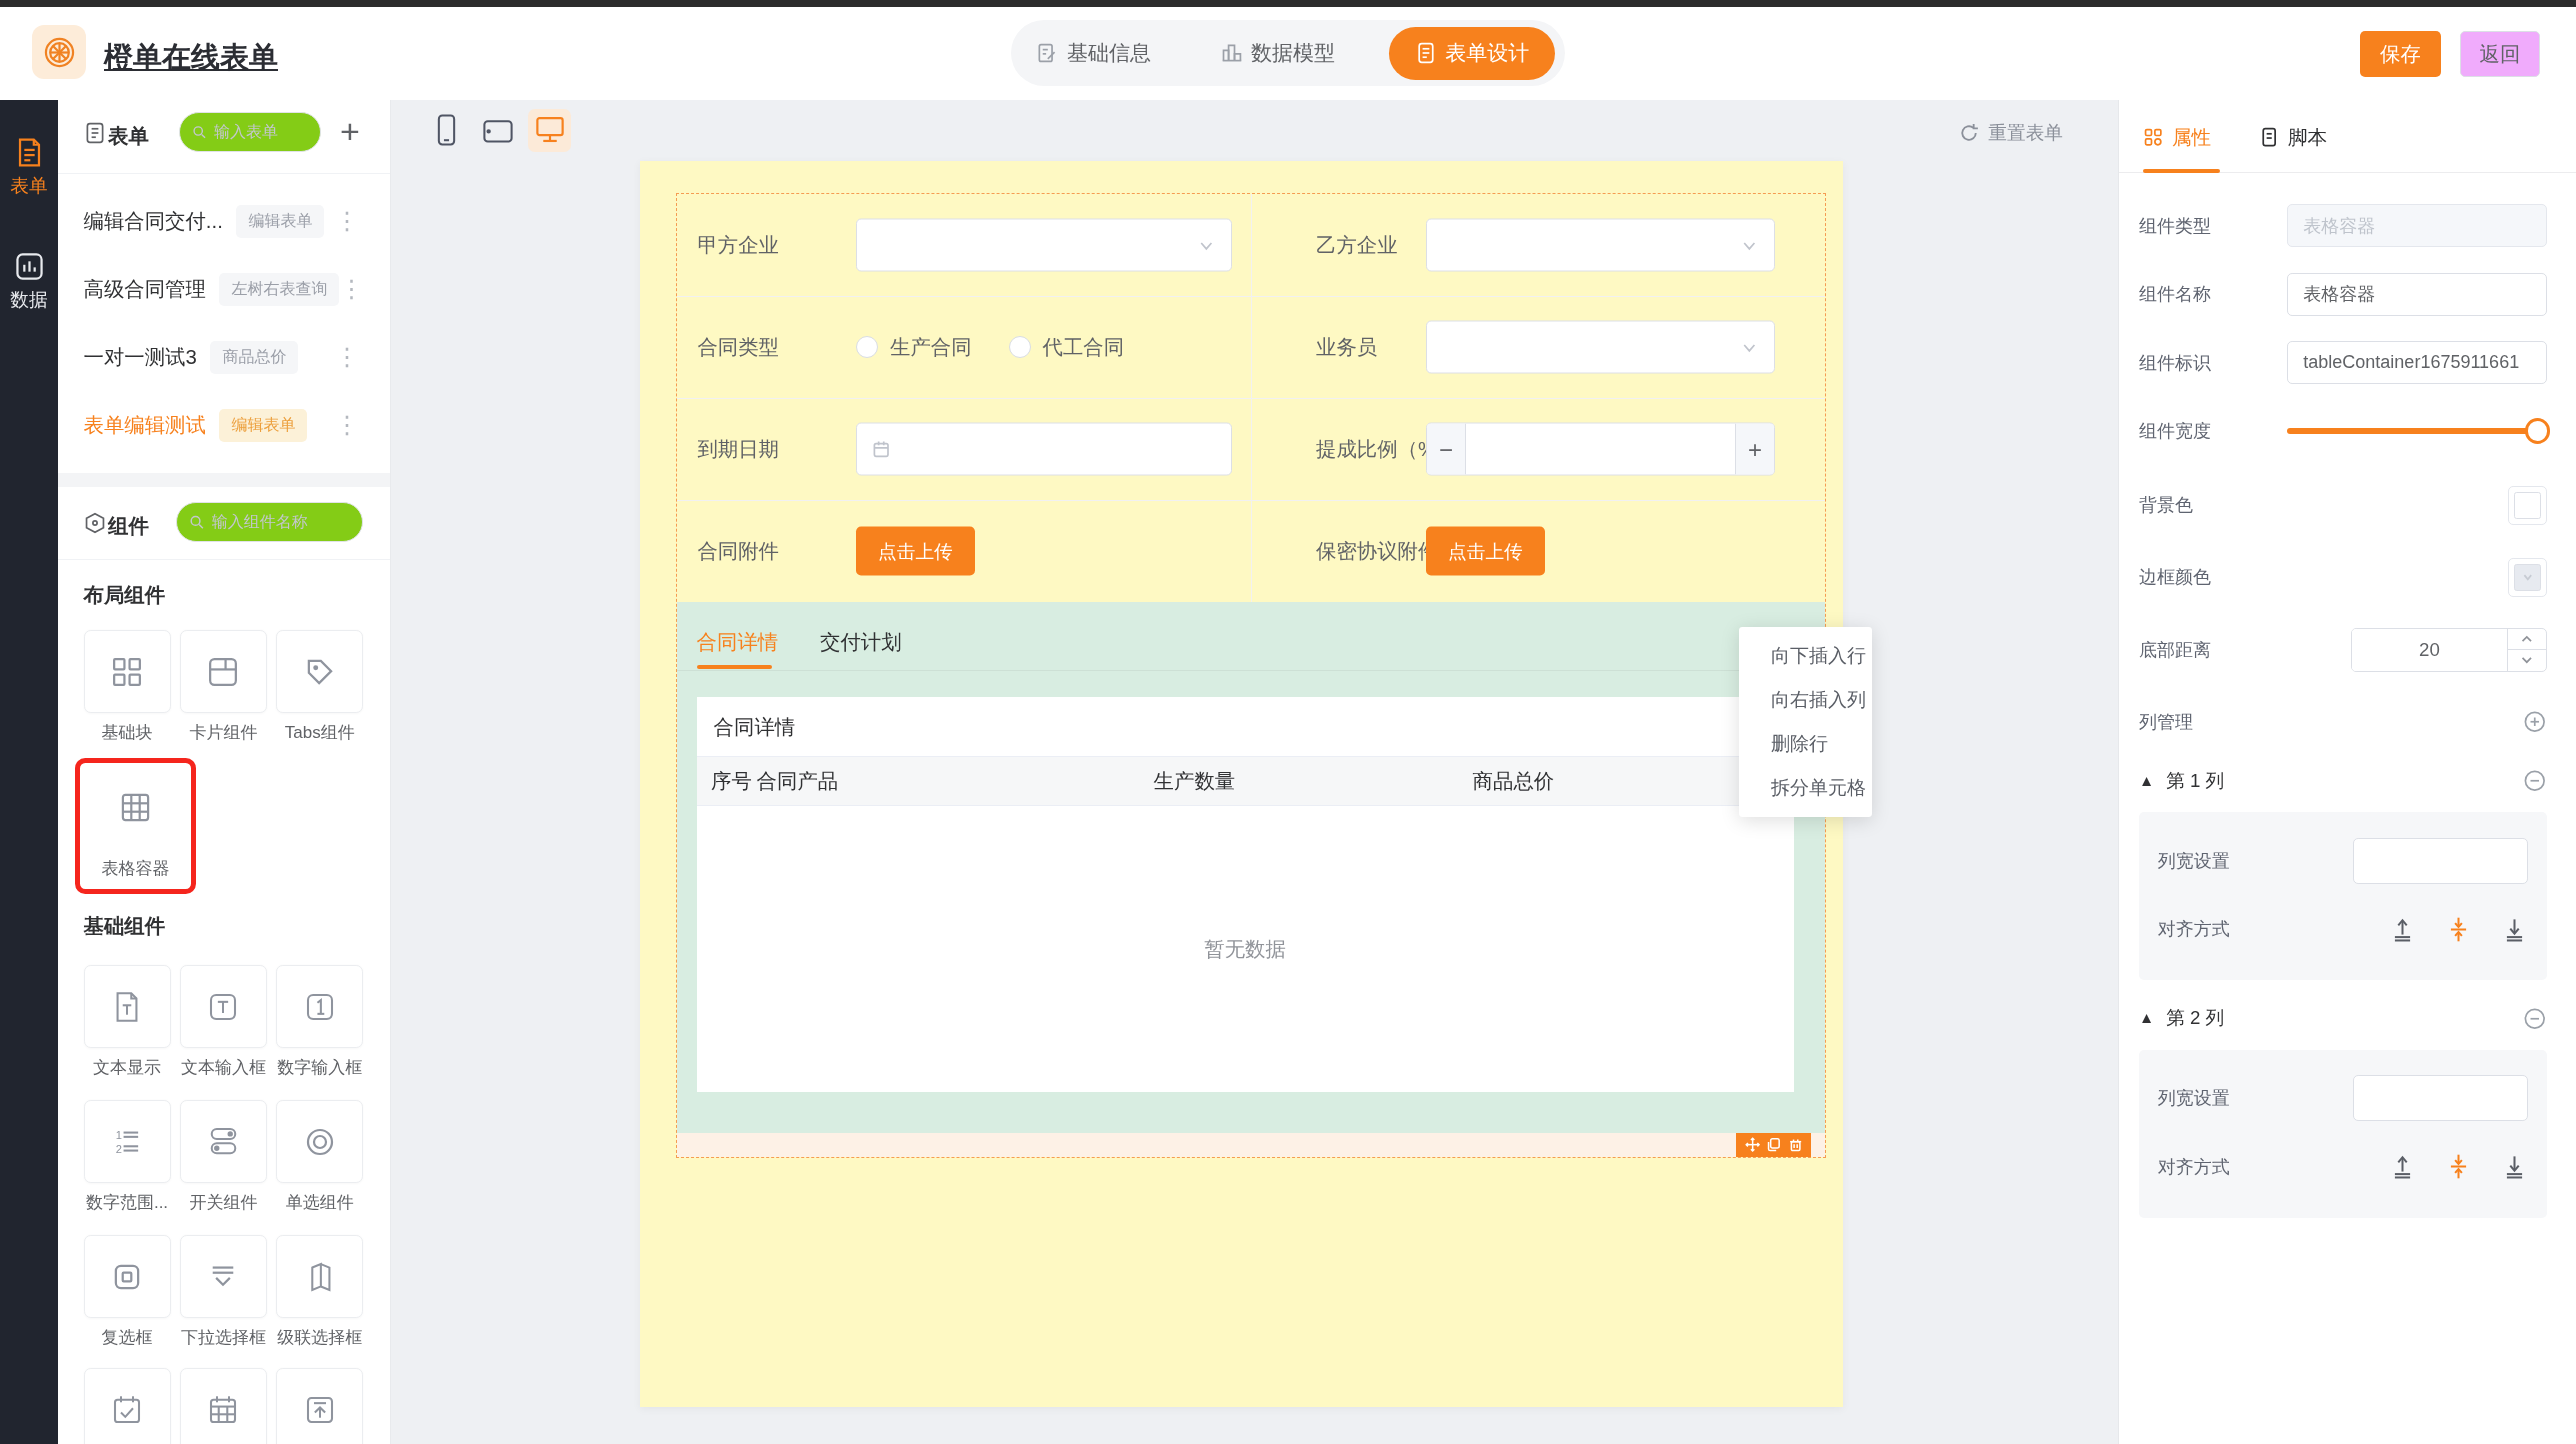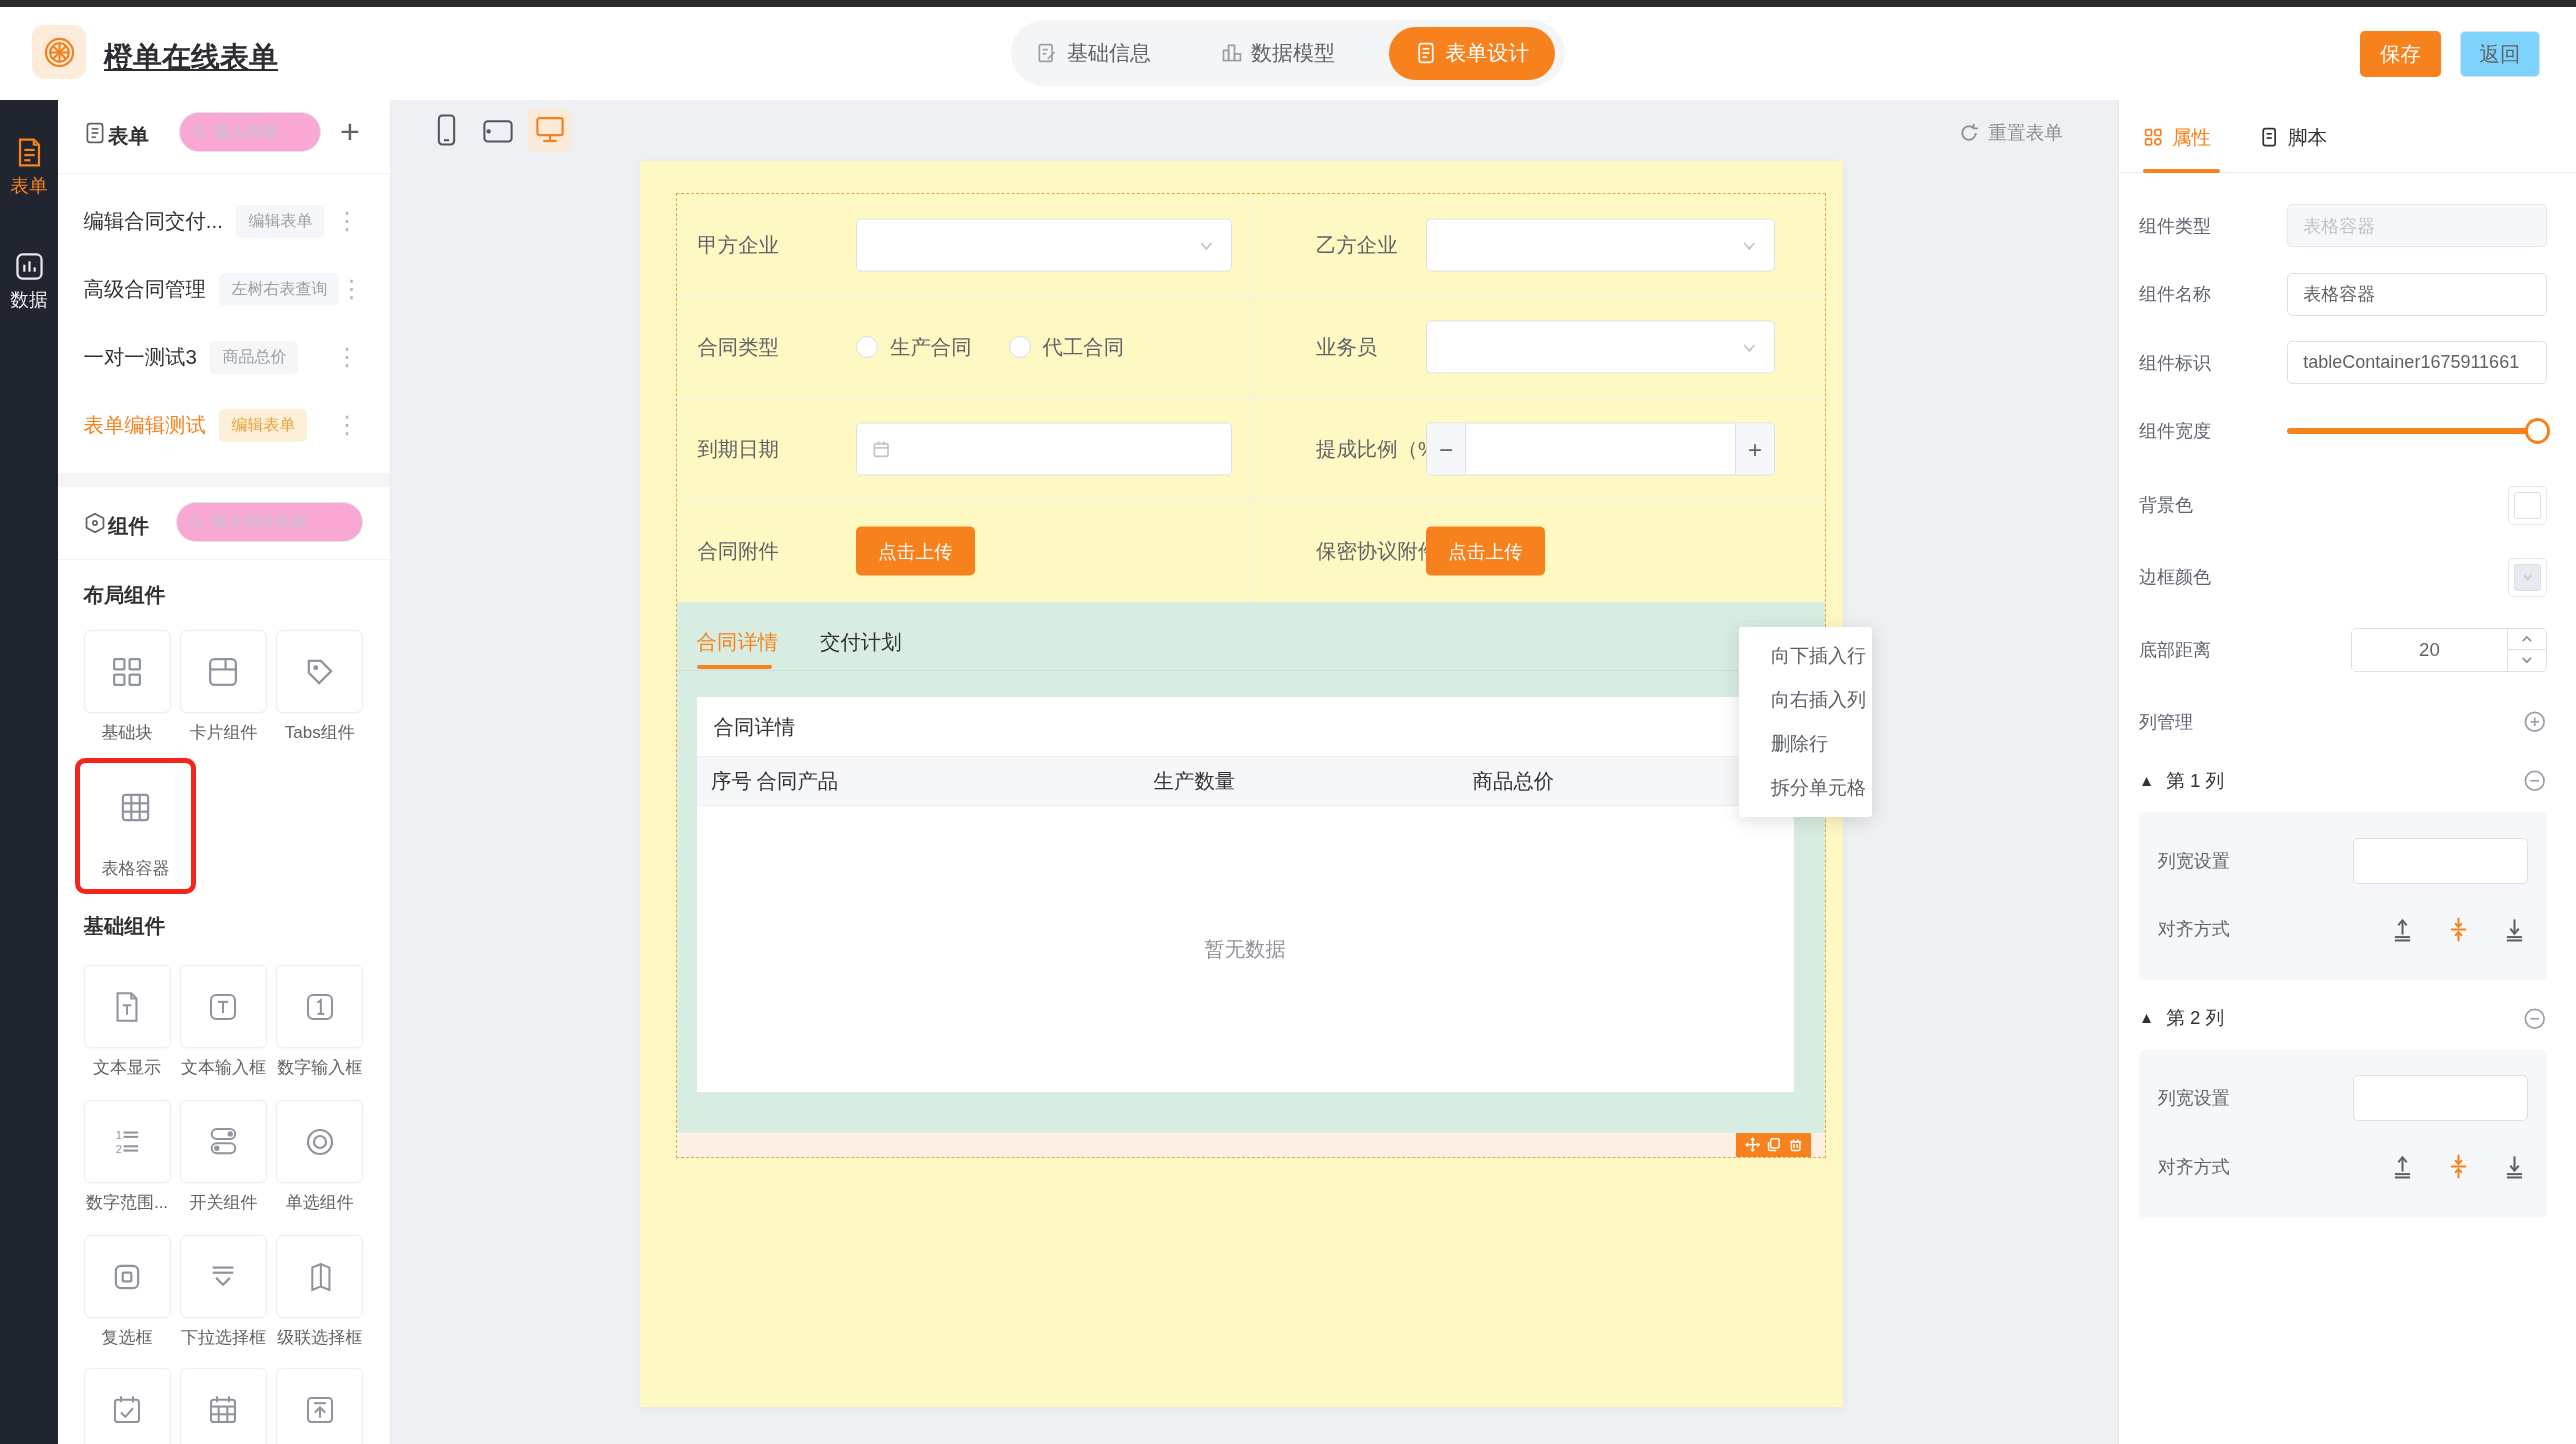--- a/index.html
+++ b/index.html
@@ -10,34 +10,34 @@
   
   .top-strip { position:absolute; left:0; top:0; width:100%; height:6.8px; background:#2c2c2c; }
   .header { position:absolute; left:0; top:6.8px; width:100%; height:94px; background:#fff; border-bottom:0.9px solid #ecedf0; }
   .logo { position:absolute; left:32px; top:18.7px; width:54px; height:54px; border-radius:12px; background:#fdecd9; display:flex; align-items:center; justify-content:center; }
   .app-title { position:absolute; left:104px; top:31px; font-size:29px; font-weight:700; color:#2b2d33;text-decoration:underline; }
   .nav-pill { position:absolute; left:50%; top:13.6px; transform:translateX(-50%); height:66px; background:#f4f5f7; border-radius:34px; display:flex; align-items:center; padding:0 10.2px; gap:39px; }
   .nav-item { display:flex; align-items:center; gap:8.5px; font-size:21px; color:#606266; padding:0 15.3px; }
   .nav-item.active { background:#f7811d; color:#fff; border-radius:27px; height:53px; padding:0 25.5px; }
   .hdr-btns { position:absolute; right:36px; top:24px; display:flex; gap:18.7px; }
   .btn-save { background:#f7811d; color:#fff; border:none; border-radius:5.1px; font-size:20.4px; padding:0 20.4px; height:46px; font-family:inherit; }
-  .btn-back { background:#7dd3fc; color:#606266; border:0.9px solid #dcdfe6; border-radius:5.1px; font-size:20.4px; padding:0 18.7px; height:46px; font-family:inherit; }
+  .btn-back { background:#f0abfc; color:#606266; border:0.9px solid #dcdfe6; border-radius:5.1px; font-size:20.4px; padding:0 18.7px; height:46px; font-family:inherit; }
 
   
   .body { position:absolute; left:0; top:100px; width:100%; height:1344px; display:flex; }
   .rail { width:58px; background:#21252f; position:relative; flex:none; }
   .rail-item { position:absolute; left:0; width:58px; text-align:center; }
   .rail-item .ri-label { font-size:18.7px; margin-top:5.1px; }
   .rail-item.active .ri-label { color:#f7811d; }
   .rail-item:not(.active) .ri-label { color:#e8eaee; }
 
   .left-panel { width:333px; background:#fff; border-right:0.9px solid #e8eaed; position:relative; flex:none; overflow:hidden; }
   .sec-head-icon { position:absolute; left:25.5px; }
   .sec-title { position:absolute; left:50px; font-size:20.4px; font-weight:700; color:#303133; }
-  .search-pill { position:absolute; height:40px; border:0.9px solid #e0e3e8; border-radius:20.4px; display:flex; align-items:center; padding:0 12px; gap:6.8px; background:#f9a8d4; }
+  .search-pill { position:absolute; height:40px; border:0.9px solid #e0e3e8; border-radius:20.4px; display:flex; align-items:center; padding:0 12px; gap:6.8px; background:#84cc16; }
   .search-pill input { border:none; outline:none; width:100%; font-size:16px; color:#606266; font-family:inherit; background:transparent; }
   .search-pill input::placeholder { color:#c3c7cf; }
   .plus-btn { position:absolute; font-size:34px; color:#606266; font-weight:300; line-height:1; }
   .hdivider { position:absolute; left:0; width:100%; height:0.9px; background:#f0f2f5; }
   .sec-strip { position:absolute; left:0; width:100%; height:13.6px; background:#f3f4f6; }
 
   .flist-item { position:absolute; left:0; width:100%; height:68px; display:flex; align-items:center; padding:0 31px 0 25.5px; }
   .fl-name { font-size:20.4px; color:#303133; white-space:nowrap; }
   .flist-item.active .fl-name { color:#f7811d; }
   .fl-tag { margin-left:13.6px; font-size:16px; color:#9b9fa8; background:#f5f6f8; border-radius:5.1px; padding:6px 12px; white-space:nowrap; }

